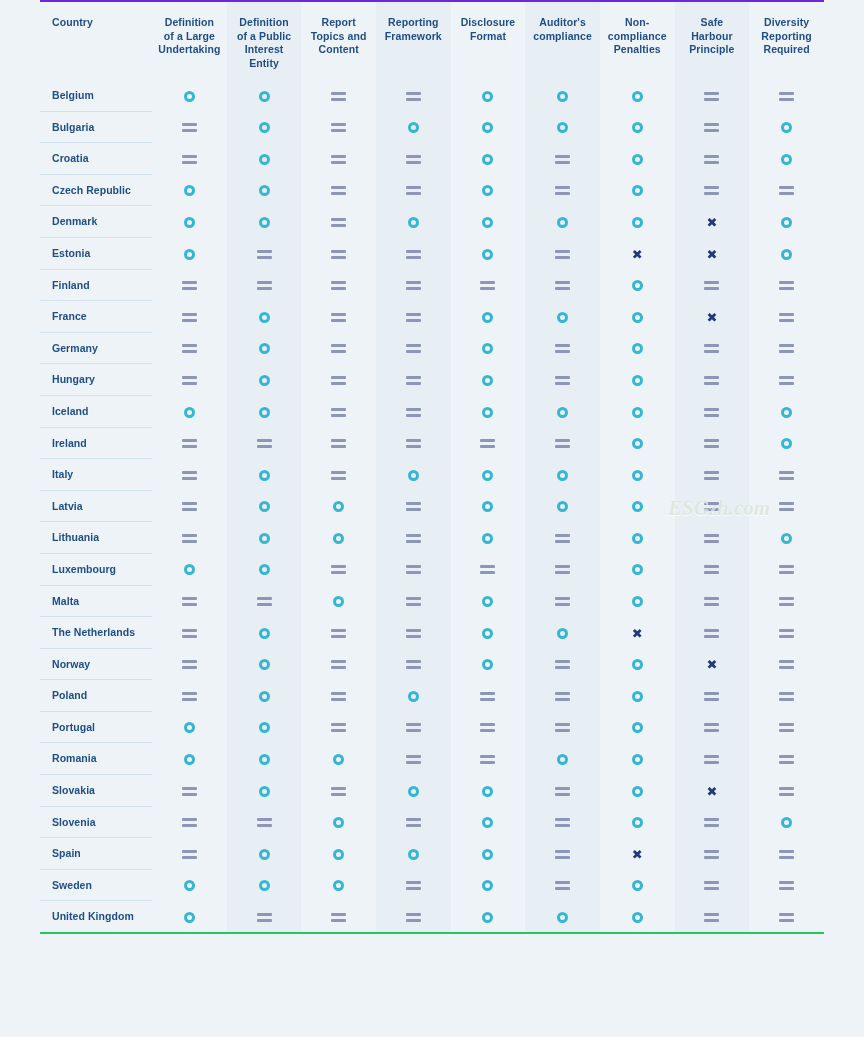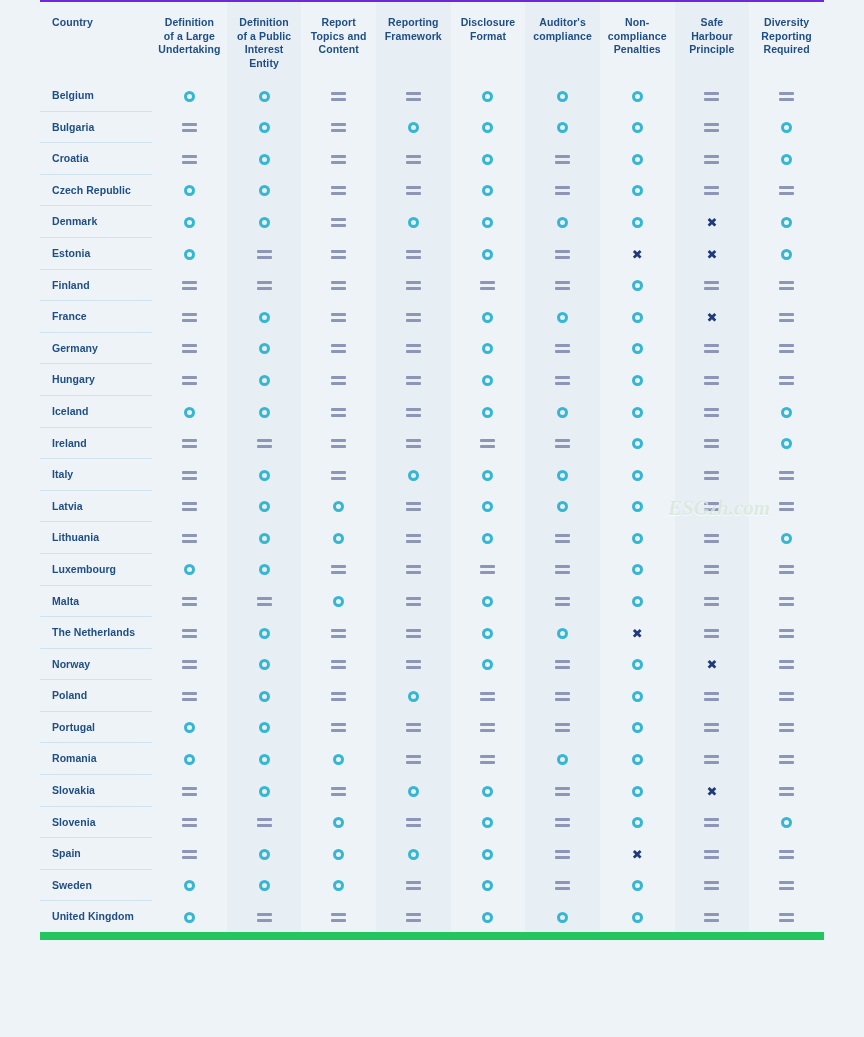--- a/index.html
+++ b/index.html
@@ -44,21 +44,21 @@
     z-index:2;
   }
   table.cmp col.c-country{width:112px;}
   table.cmp col.c-data{width:74.6px;}
 
   
   thead tr.hdr th{
     border-top:2px solid #6d28d9;
   }
   tbody tr:last-child td{
-    border-bottom:8px solid #22c55e;
+    border-bottom:2px solid #22c55e;
   }
 
   th.h{
     font-size:10.5px;
     font-weight:bold;
     color:#1f4e86;
     line-height:13.5px;
     text-align:center;
     vertical-align:top;
     padding:14px 2px 10px 2px;

